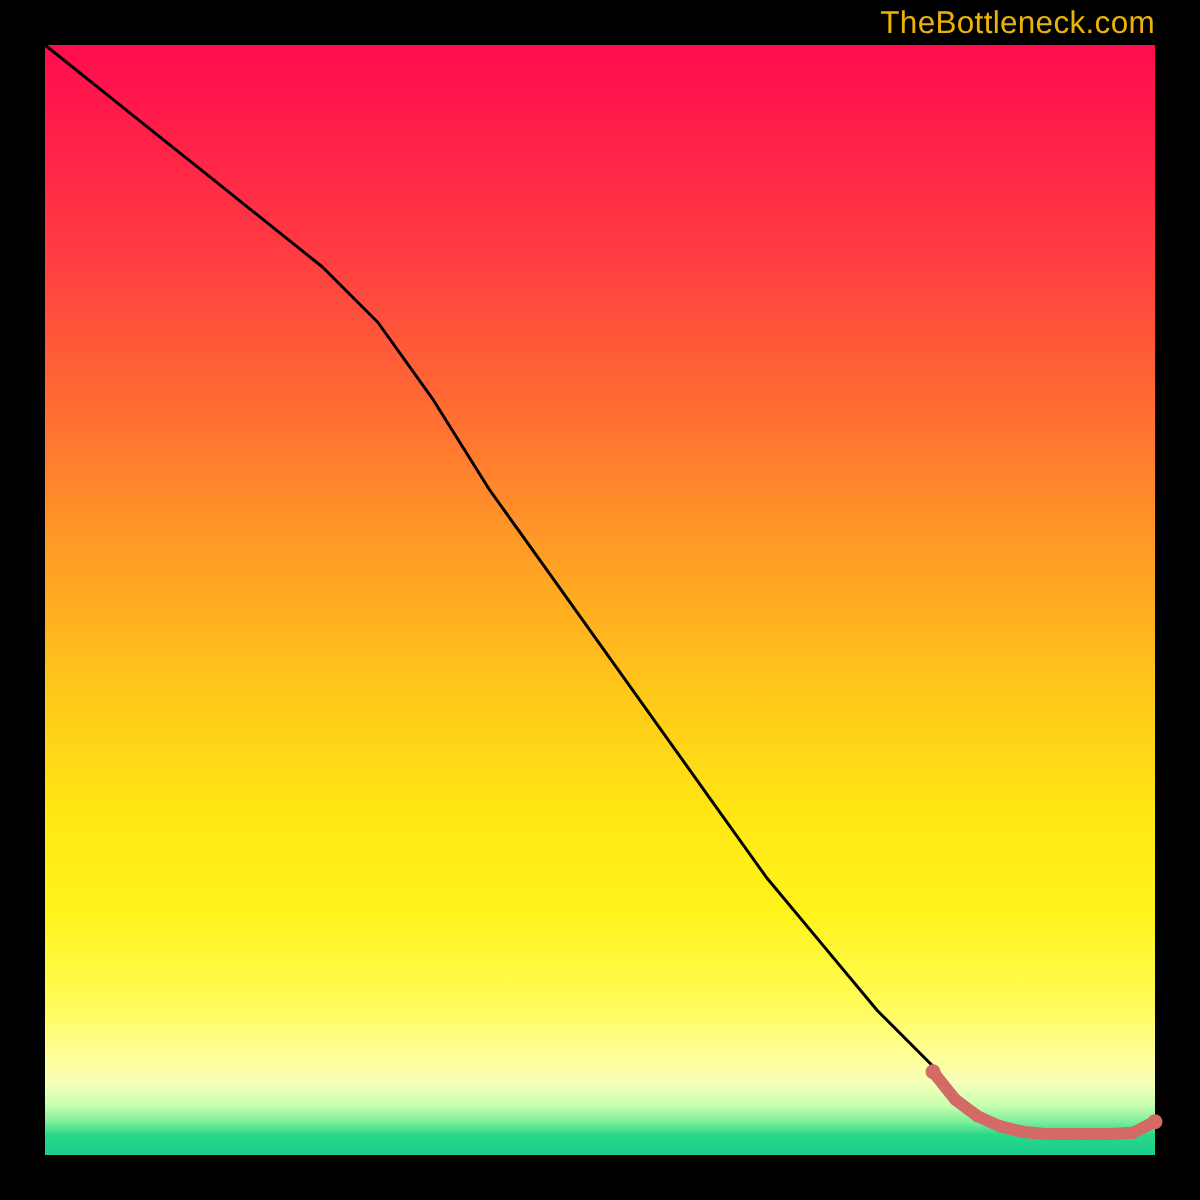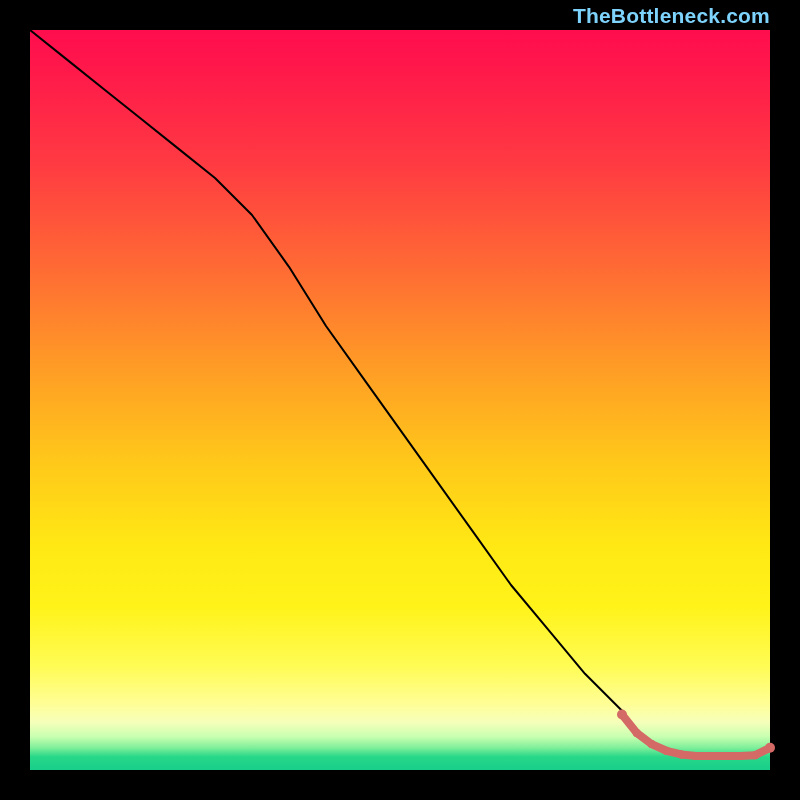--- a/index.html
+++ b/index.html
@@ -40,23 +40,23 @@
       #c8ffb0 95.5%,
       #7eef9a 97%,
       #28d889 98.2%,
       #18ce8a 100%
     );
   }
   .watermark {
     position: absolute;
     top: 4px;
     right: 30px;
-    color: #7dd3fc;
+    color: #eab308;
     font-size: 21px;
-    font-weight: 700;
+    font-weight: 400;
     letter-spacing: 0.2px;
     user-select: none;
   }
   svg.overlay {
     position: absolute;
     left: 0;
     top: 0;
     width: 740px;
     height: 740px;
     overflow: visible;

